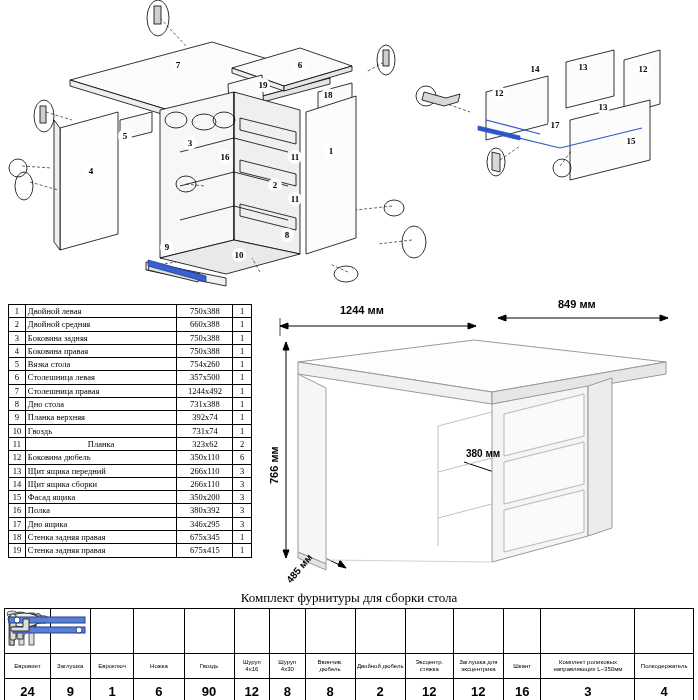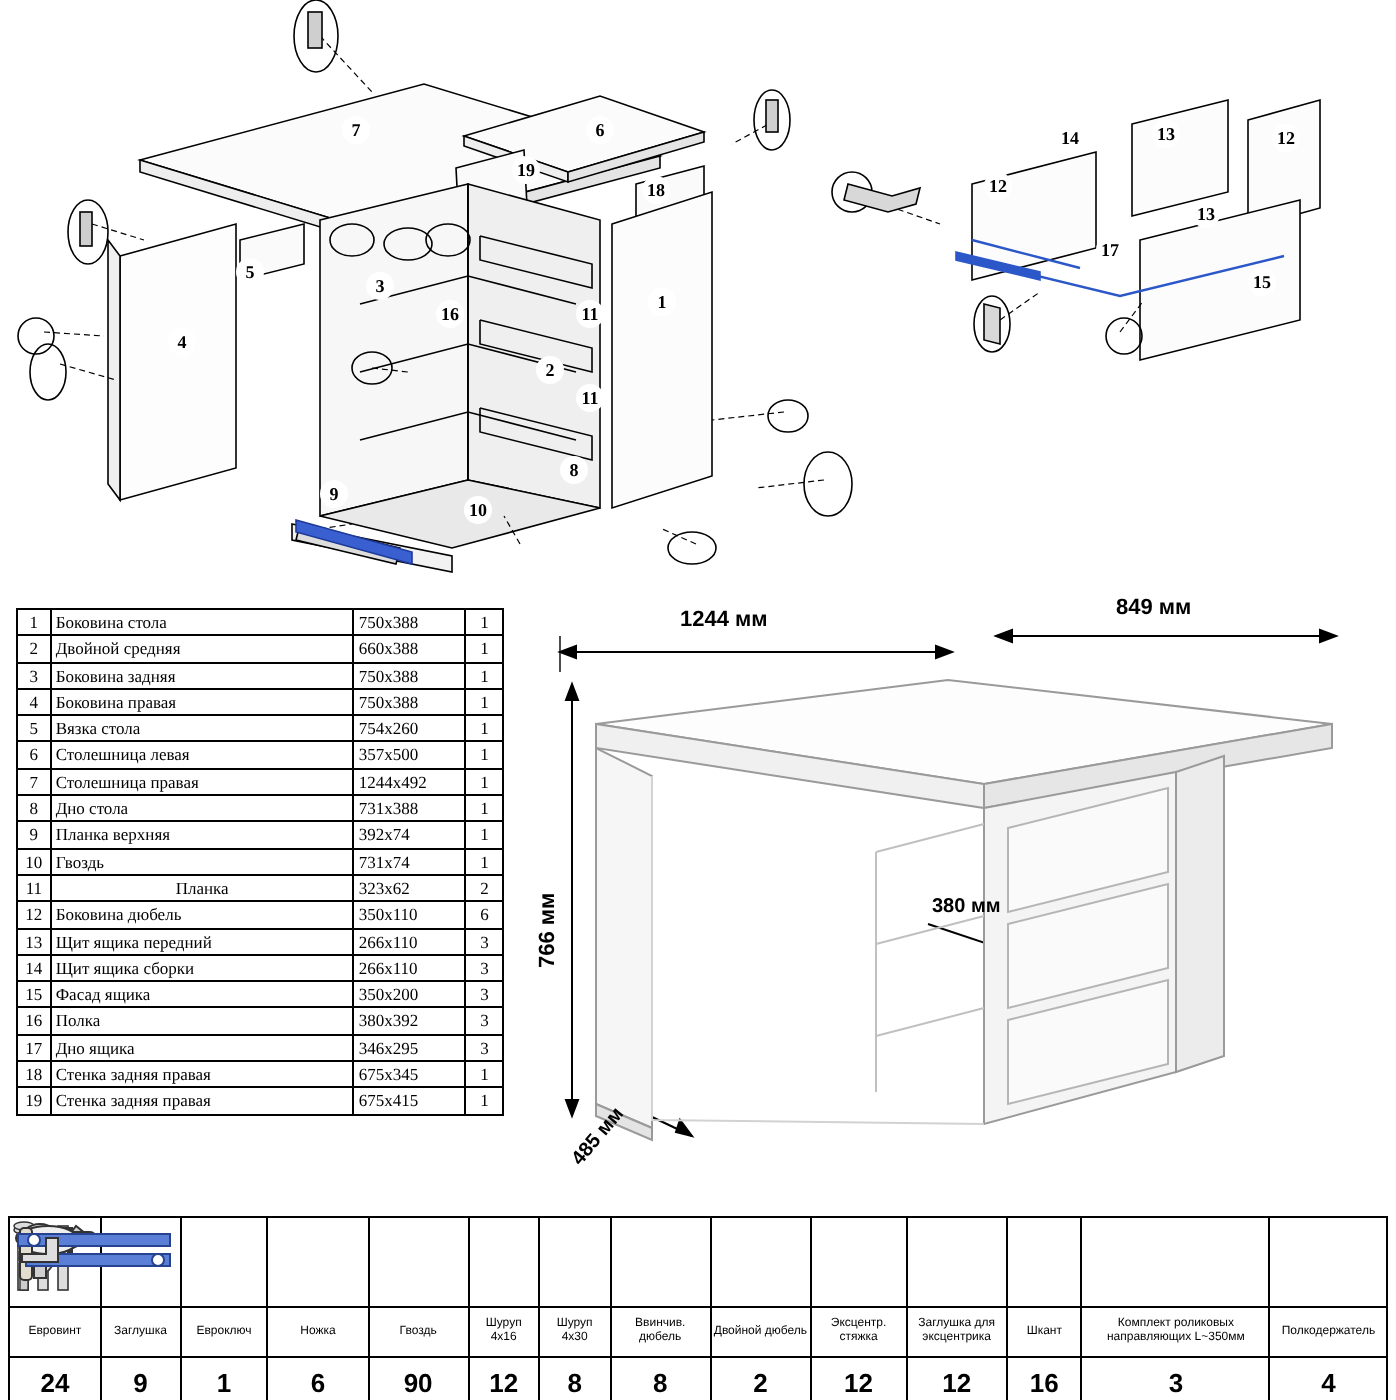--- a/index.html
+++ b/index.html
@@ -27,21 +27,21 @@
     position:absolute;left:8px;top:304px;width:244px;
     border-collapse:collapse;font-size:8.5px;
     font-family:"Liberation Serif", serif;
   }
   #parts-table td{
     border:1px solid #000;padding:0px 2px;height:12.3px;line-height:12.3px;
     white-space:nowrap;overflow:hidden;
   }
   #parts-table td.n{width:12px;text-align:center;}
   #parts-table td.nm{width:150px;text-align:left;}
-  #parts-table td.dim{width:52px;}
+  #parts-table td.dim{width:52px;text-align:center;}
   #parts-table td.q{width:14px;text-align:center;}
 
   
   #desk{position:absolute;left:268px;top:296px;width:440px;height:290px;}
   .dimtxt{position:absolute;font-size:11px;font-weight:bold;font-family:"Liberation Sans",sans-serif;}
   .dimtxt.rot{transform:rotate(-90deg);transform-origin:left top;}
   .dimtxt.rot45{transform:rotate(-50deg);transform-origin:left top;}
 
   
   #kit-title{
@@ -181,21 +181,21 @@
     <div class="circnum" style="left:576px;top:60px;border:0;">13</div>
     <div class="circnum" style="left:596px;top:100px;border:0;">13</div>
     <div class="circnum" style="left:548px;top:118px;border:0;">17</div>
     <div class="circnum" style="left:624px;top:134px;border:0;">15</div>
   </div>
 
   <table id="parts-table">
     <tbody>
       <tr>
           <td class="n">1</td>
-          <td class="nm">Боковина стола</td>
+          <td class="nm">Двойной левая</td>
           <td class="dim">750х388</td>
           <td class="q">1</td>
         </tr>
       <tr>
           <td class="n">2</td>
           <td class="nm">Двойной средняя</td>
           <td class="dim">660х388</td>
           <td class="q">1</td>
         </tr>
       <tr>
@@ -358,20 +358,21 @@
       </g>
     </svg>
 
     <div class="dimtxt" style="left:72px;top:8px;">1244 мм</div>
     <div class="dimtxt" style="left:290px;top:2px;">849 мм</div>
     <div class="dimtxt rot" style="left:0px;top:188px;">766 мм</div>
     <div class="dimtxt" style="left:198px;top:152px;font-size:10px;">380 мм</div>
     <div class="dimtxt rot45" style="left:16px;top:282px;font-size:10px;">485 мм</div>
   </div>
 
+  <div id="kit-title">Комплект фурнитуры для сборки стола</div>
 
   <table id="kit">
     <colgroup>
       <col style="width:44px">
         <col style="width:38px">
         <col style="width:42px">
         <col style="width:48px">
       <col style="width:48px">
         <col style="width:34px">
         <col style="width:34px">

